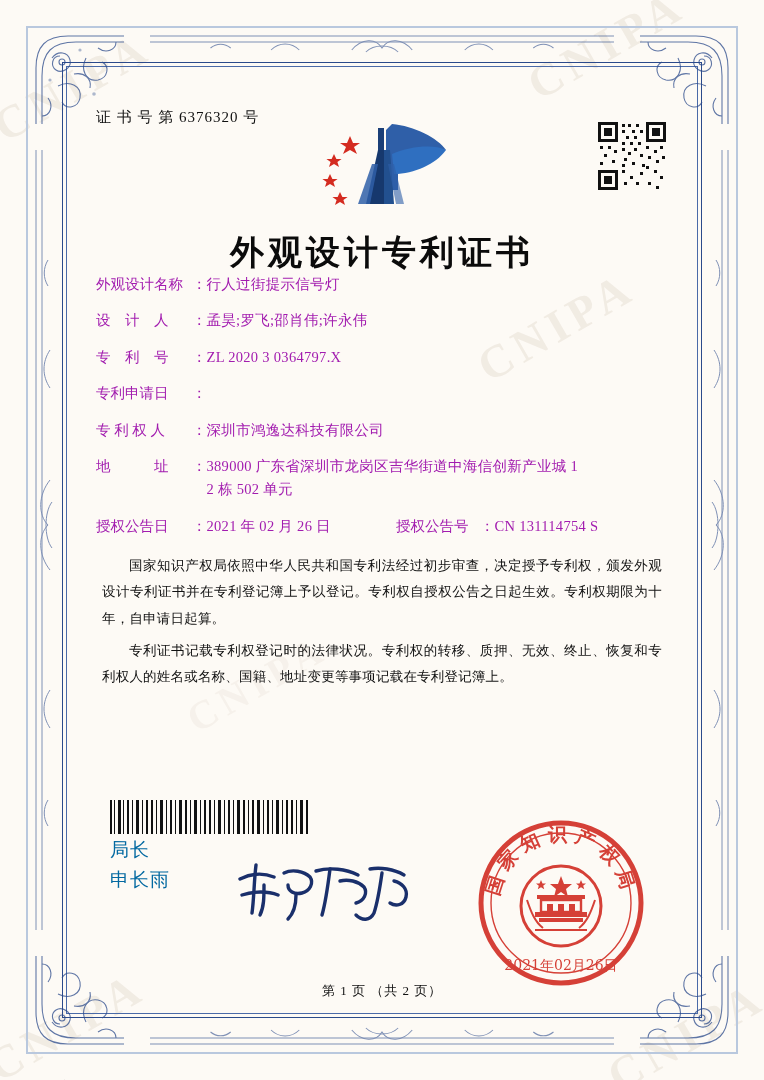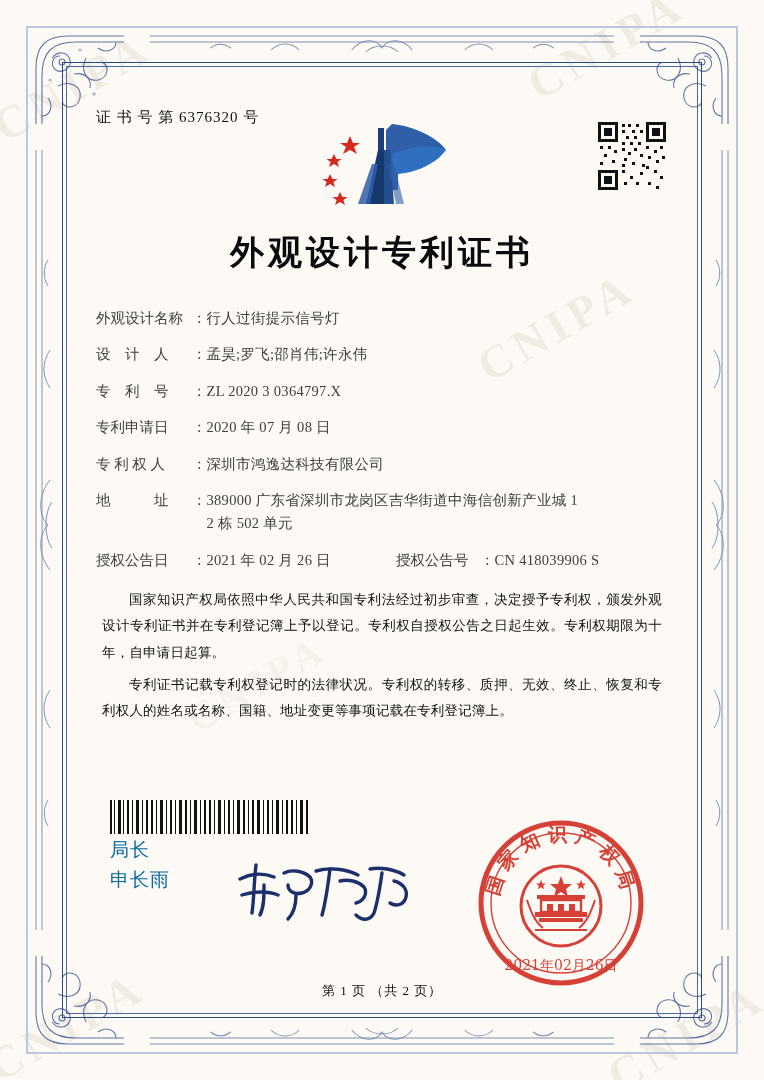--- a/index.html
+++ b/index.html
@@ -114,23 +114,22 @@
     text-align: center;
     font-size: 34px;
     font-weight: bold;
     letter-spacing: 4px;
     color: #0b0b0b;
     font-family: Liberation Mono, monospace;
     margin-top: 18px;
   }
 
   .fields {
-    margin-top: 34px;
     font-size: 14.5px;
-    color: #404040;
+    color: #a21caf;
     line-height: 1.2;
   }
   .field-row {
     display: flex;
     align-items: flex-start;
     margin-bottom: 19px;
   }
   .f-label {
     width: 96px;
     flex: 0 0 96px;
@@ -473,21 +472,20 @@
 
       <div class="field-row">
         <div class="f-label">专　利　号</div>
         <div class="f-colon">：</div>
         <div class="f-value">ZL 2020 3 0364797.X</div>
       </div>
 
       <div class="field-row">
         <div class="f-label">专利申请日</div>
         <div class="f-colon">：</div>
-        <div class="f-value">2020 年 07 月 08 日</div>
       </div>
 
       <div class="field-row">
         <div class="f-label">专 利 权 人</div>
         <div class="f-colon">：</div>
         <div class="f-value">深圳市鸿逸达科技有限公司</div>
       </div>
 
       <div class="field-row">
         <div class="f-label">地　　　址</div>
@@ -500,21 +498,21 @@
 
       <div class="row-2col">
         <div class="col-a">
           <div class="f-label">授权公告日</div>
           <div class="f-colon">：</div>
           <div class="f-value">2021 年 02 月 26 日</div>
         </div>
         <div class="col-b">
           <div class="f-label">授权公告号</div>
           <div class="f-colon">：</div>
-          <div class="f-value">CN 418039906 S</div>
+          <div class="f-value">CN 131114754 S</div>
         </div>
       </div>
 
     </div>
 
     <div class="para">
       <p>国家知识产权局依照中华人民共和国专利法经过初步审查，决定授予专利权，颁发外观设计专利证书并在专利登记簿上予以登记。专利权自授权公告之日起生效。专利权期限为十年，自申请日起算。</p>
       <p>专利证书记载专利权登记时的法律状况。专利权的转移、质押、无效、终止、恢复和专利权人的姓名或名称、国籍、地址变更等事项记载在专利登记簿上。</p>
     </div>
 

